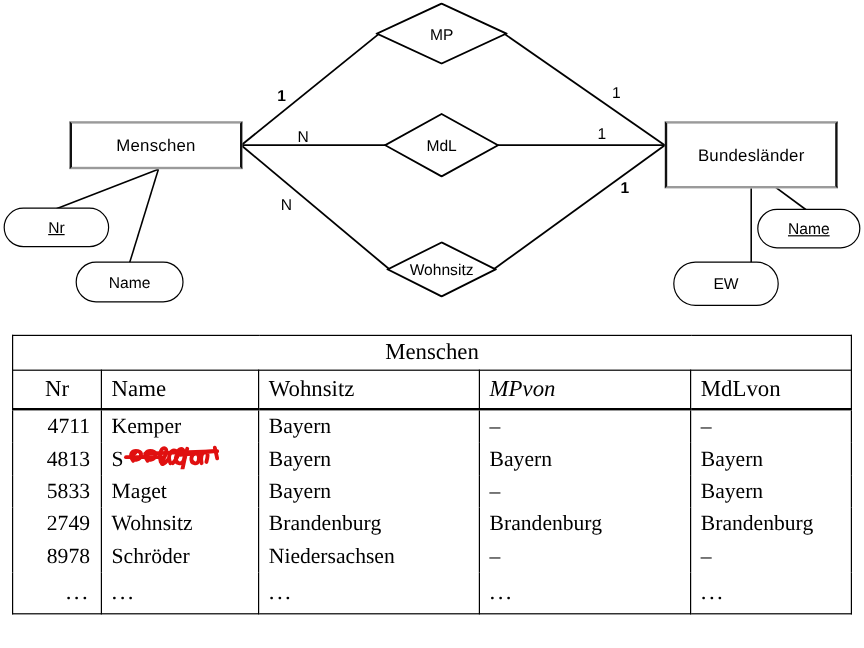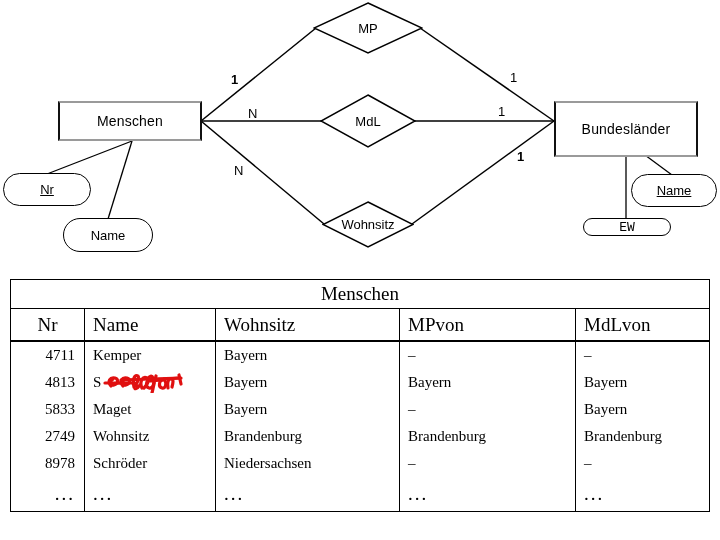--- a/index.html
+++ b/index.html
@@ -133,21 +133,21 @@
     height: 31px;
     padding-left: 0 !important;
     text-align: center;
     border-bottom: 2px solid #000000 !important;
   }
   .tbl-head.lft {
     text-align: left;
     padding-left: 8px !important;
   }
   .tbl-cell {
-    font-size: 15px;
+    font-size: 18px;
     height: 27px;
     padding-left: 8px !important;
     border-top: 0 !important;
     border-bottom: 0 !important;
     white-space: nowrap;
   }
   .tbl-cell.num {
     text-align: right;
     padding-right: 9px !important;
     padding-left: 0 !important;
@@ -219,21 +219,21 @@
     </div>
 
     <div class="attr-oval" style="left:63px; top:218px; width:90px; height:34px;">
       <span class="attr-label">Name</span>
     </div>
 
     <div class="attr-oval" style="left:631px; top:174px; width:86px; height:33px;">
       <span class="attr-label key">Name</span>
     </div>
 
-    <div class="attr-oval" style="left:583px; top:218px; width:88px; height:18px;font-family:Liberation Mono, monospace;">
+    <div class="attr-oval" style="left:561px; top:218px; width:88px; height:37px;">
       <span class="attr-label">EW</span>
     </div>
 
     <div class="rel-diamond" style="left:313px; top:2px; width:110px; height:52px;">
       <svg width="110" height="52" viewBox="0 0 110 52" xmlns="http://www.w3.org/2000/svg">
         <polygon points="55,1 109,26 55,51 1,26" fill="#ffffff" stroke="#000000" stroke-width="1.5"></polygon>
       </svg>
       <span class="rel-label">MP</span>
     </div>
 
@@ -264,21 +264,21 @@
 
   <table id="relation-table">
     <tbody>
       <tr>
         <td class="tbl-title" colspan="5">Menschen</td>
       </tr>
       <tr>
         <td class="tbl-head" style="width:73px;">Nr</td>
         <td class="tbl-head lft" style="width:122px;">Name</td>
         <td class="tbl-head lft" style="width:175px;">Wohnsitz</td>
-        <td class="tbl-head lft" style="width:167px;">MPvon</td>
+        <td class="tbl-head lft" style="width:167px;font-style:italic;">MPvon</td>
         <td class="tbl-head lft">MdLvon</td>
       </tr>
 
       <tr class="row-first">
         <td class="tbl-cell num">4711</td>
         <td class="tbl-cell">Kemper</td>
         <td class="tbl-cell">Bayern</td>
         <td class="tbl-cell">–</td>
         <td class="tbl-cell">–</td>
       </tr>

